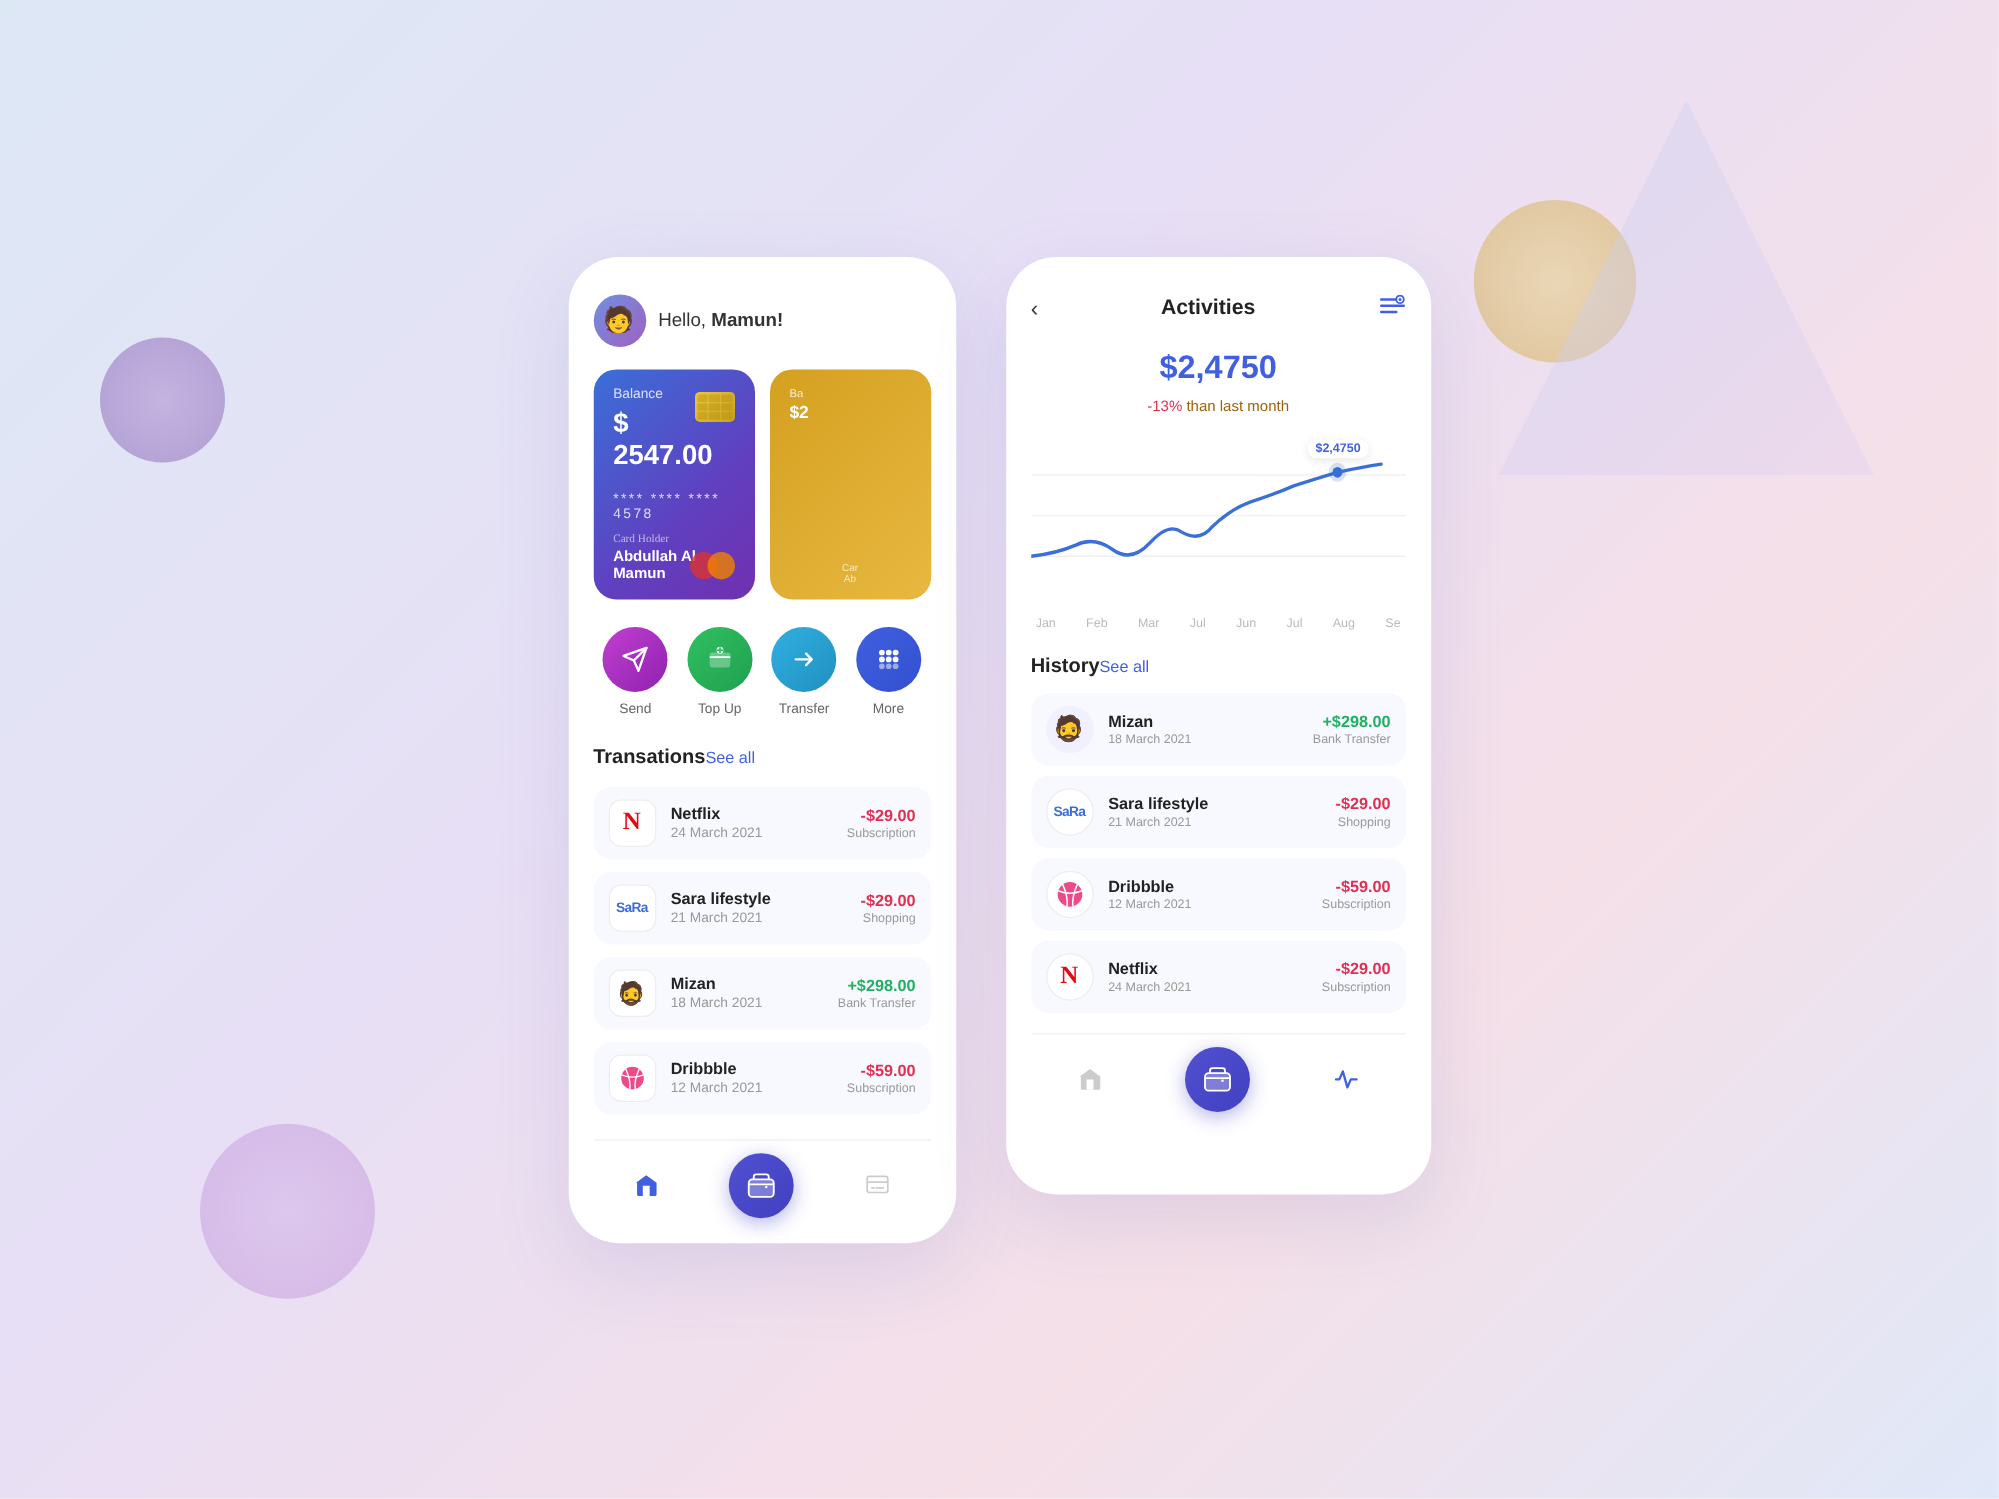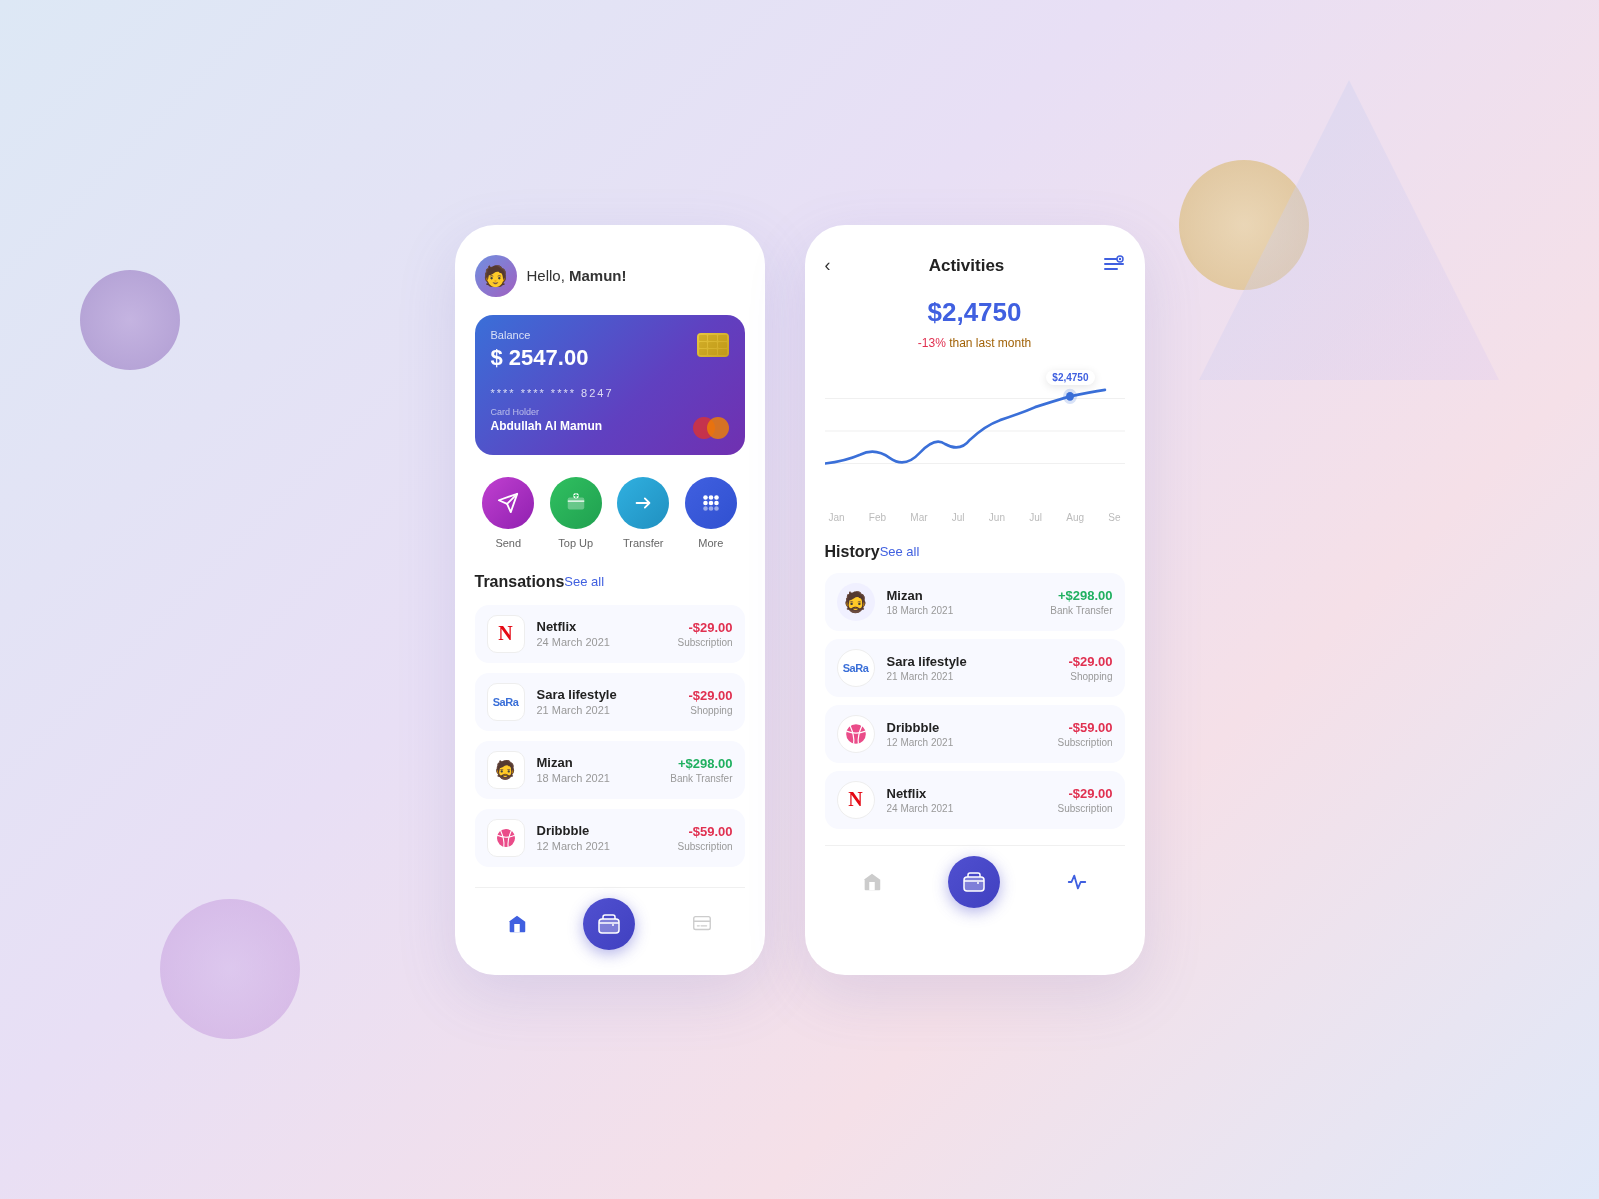--- a/index.html
+++ b/index.html
@@ -153,20 +153,21 @@
     .card-number {
       font-size: 11px;
       color: rgba(255,255,255,0.8);
       letter-spacing: 2px;
       margin-bottom: 8px;
     }
     .card-holder-label {
       font-size: 9px;
       color: rgba(255,255,255,0.6);
       margin-bottom: 2px;
+      font-family: Liberation Serif, serif;
     }
     .card-holder-name {
       font-size: 12px;
       font-weight: 600;
       color: white;
     }
     .mastercard-icon {
       position: absolute;
       bottom: 16px; right: 16px;
       display: flex;
@@ -457,27 +458,32 @@
           <div class="chip-cell"></div>
             <div class="chip-cell"></div>
             <div class="chip-cell"></div>
           <div class="chip-cell"></div>
             <div class="chip-cell"></div>
             <div class="chip-cell"></div>
           <div class="chip-cell"></div>
             <div class="chip-cell"></div>
             <div class="chip-cell"></div>
         </div>
-        <div class="card-number">**** **** **** 8247</div>
+        <div class="card-number">**** **** **** 4578</div>
         <div class="card-holder-label">Card Holder</div>
         <div class="card-holder-name">Abdullah Al Mamun</div>
         <div class="mastercard-icon">
           <div class="mc-circle mc-red"></div>
           <div class="mc-circle mc-orange"></div>
         </div>
+      </div>
+      <div class="card card-secondary">
+        <div class="card-sec-label">Ba</div>
+        <div class="card-sec-balance">$2</div>
+        <div style="position:absolute;bottom:12px;left:0;right:0;text-align:center;font-size:8px;color:rgba(255,255,255,0.7)">Car<br>Ab</div>
       </div>
     </div>
 
     <div class="actions-row">
       <div class="action-btn">
         <div class="action-icon icon-send">
           <svg width="22" height="22" viewBox="0 0 24 24" fill="none">
             <path d="M22 2L11 13" stroke="white" stroke-width="2" stroke-linecap="round"></path>
             <path d="M22 2L15 22L11 13L2 9L22 2Z" stroke="white" stroke-width="2" stroke-linejoin="round"></path>
           </svg>

